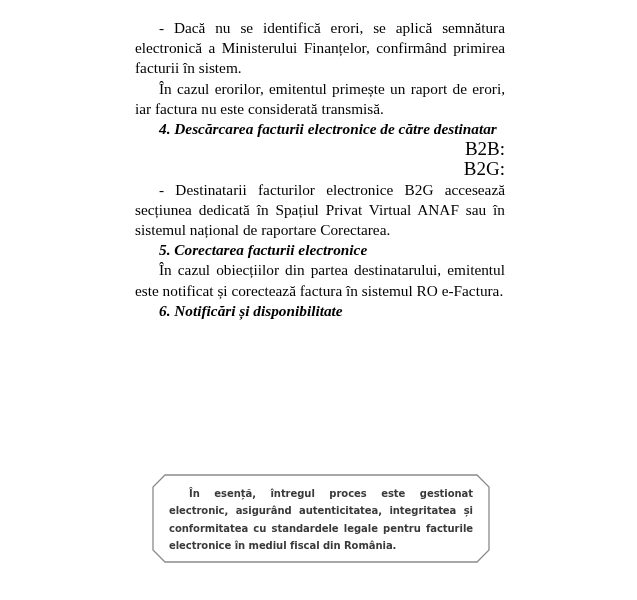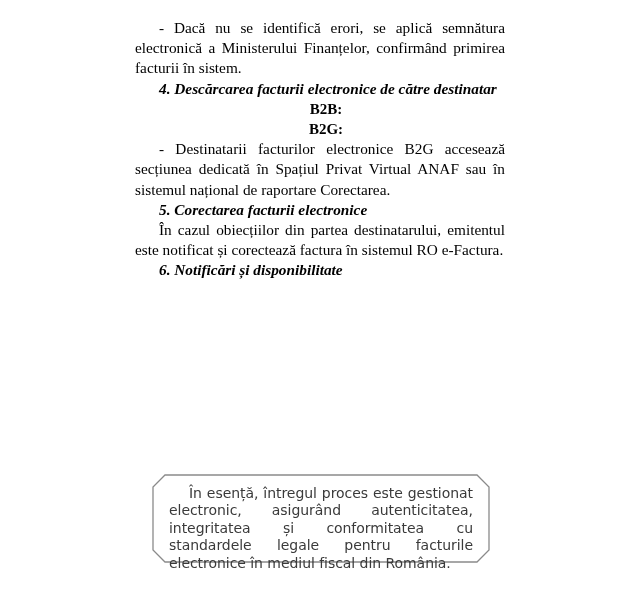--- a/index.html
+++ b/index.html
@@ -45,25 +45,25 @@
     text-align: left;
   }
 
   .gap-before-heading {
     margin-top: 14px;
     font-style: italic;
   }
 
   .sublabel {
     margin: 0;
-    font-size: 15px;
+    font-size: 19px;
     line-height: 20.2px;
-    font-weight: bold;
+    font-weight: normal;
     text-indent: 12px;
-    text-align: center;
+    text-align: right;
   }
 
   
   .callout-wrap {
     position: absolute;
     left: 152px;
     top: 474px;
     width: 338px;
     height: 89px;
   }
@@ -75,38 +75,39 @@
     height: 100%;
   }
 
   .callout-text {
     position: absolute;
     left: 17px;
     right: 17px;
     top: 11px;
     margin: 0;
     font-family: "DejaVu Sans", "Liberation Sans", sans-serif;
-    font-size: 14px;
+    font-size: 10px;
     line-height: 17.4px;
-    font-weight: 400;
+    font-weight: 700;
     color: #3a3a3a;
     text-align: justify;
     text-indent: 20px;
     letter-spacing: -0.05px;
   }
 </style>
 </head>
 <body>
 
 <div class="page">
 
   <div class="doc-body">
 
     <p class="para">- Dacă nu se identifică erori, se aplică semnătura electronică a Ministerului Finanțelor, confirmând primirea facturii în sistem.</p>
 
+    <p class="para">În cazul erorilor, emitentul primește un raport de erori, iar factura nu este considerată transmisă.</p>
 
     <h3 class="heading gap-before-heading">4. Descărcarea facturii electronice de către destinatar</h3>
 
     <p class="sublabel">B2B:</p>
 
 
     <p class="sublabel">B2G:</p>
 
     <p class="para">- Destinatarii facturilor electronice B2G accesează secțiunea dedicată în Spațiul Privat Virtual ANAF sau în sistemul național de raportare Corectarea.</p>
 

